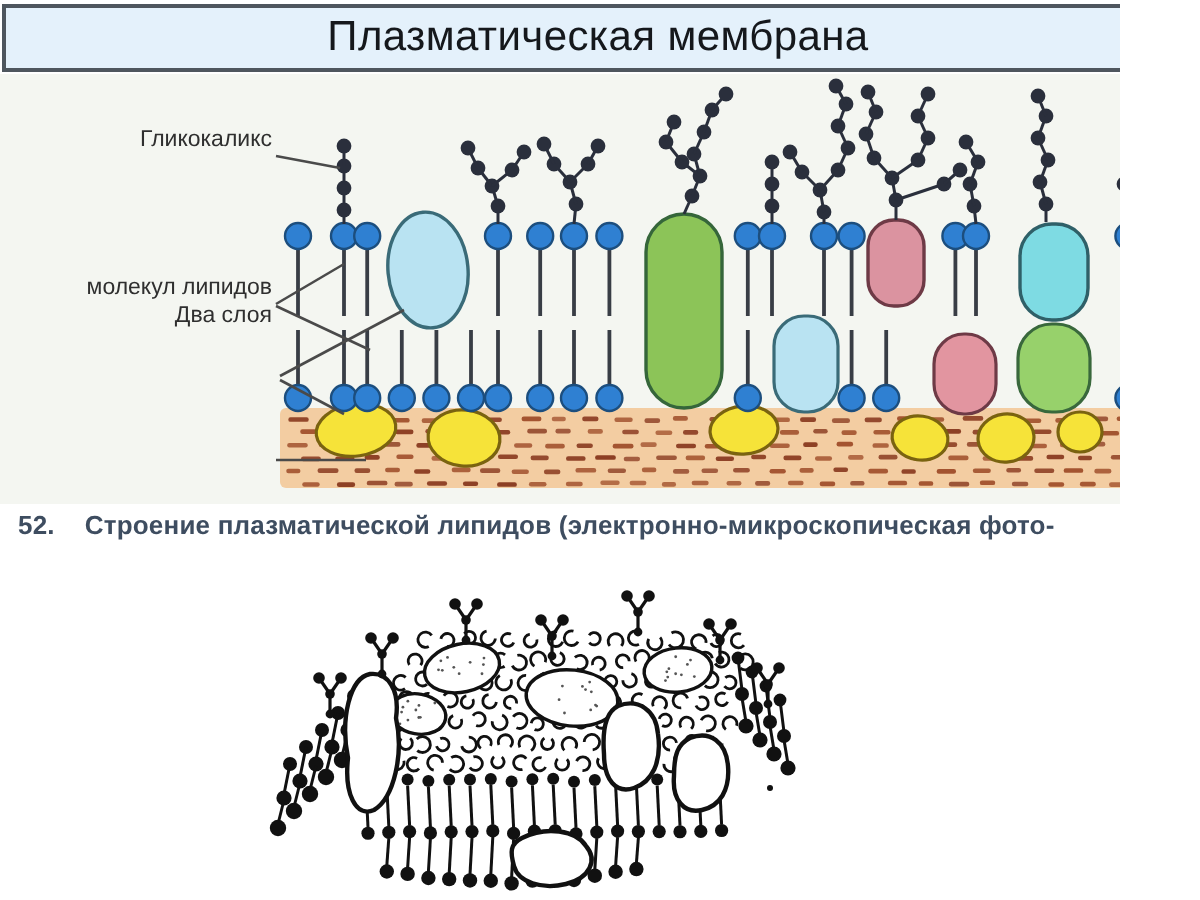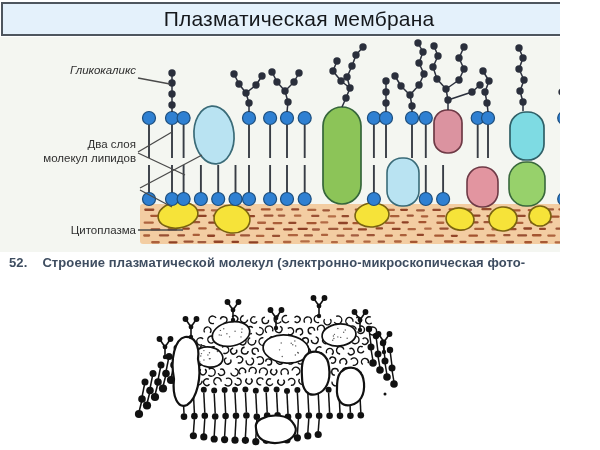--- a/index.html
+++ b/index.html
@@ -9,21 +9,21 @@
     position:absolute;left:1px;top:2px;width:592px;height:30px;
     background:var(--title-bg,#e4f1fb);
     border:2px solid var(--title-border,#4e565e);
     display:flex;align-items:center;justify-content:center;
   }
   .title-bar span{font-size:21px;color:#15181c;letter-spacing:0.2px;}
   .fig-label{
     position:absolute;left:0;width:136px;text-align:right;
     font-size:11.5px;line-height:13.5px;color:var(--label-text,#2f2f2f);
   }
-  #lbl-glyco{top:64px;font-style:italic;}
+  #lbl-glyco{top:64px;}
   #lbl-bilayer{top:138px;}
   #lbl-proteins{top:182px;}
   #lbl-cyto{top:224px;}
   .caption{
     position:absolute;left:9px;top:255px;width:572px;
     display:flex;align-items:baseline;
     font-weight:bold;font-size:13px;color:var(--caption-text,#3e4d60);
     letter-spacing:0.1px;
   }
   .caption .num{margin-right:15px;}
@@ -402,28 +402,27 @@
       <line x1="138" y1="116" x2="185" y2="138" stroke="#4a4a4a" stroke-width="1.3"></line>
       <line x1="140" y1="151" x2="202" y2="118" stroke="#4a4a4a" stroke-width="1.3"></line>
       <line x1="140" y1="153" x2="172" y2="170" stroke="#4a4a4a" stroke-width="1.3"></line>
       <line x1="138" y1="193" x2="183" y2="193" stroke="#4a4a4a" stroke-width="1.3"></line>
     </svg>
 
   <div class="fig-label" id="lbl-glyco">
     <div>Гликокаликс</div>
   </div>
   <div class="fig-label" id="lbl-bilayer">
+    <div>молекул липидов</div>
     <div>Два слоя</div>
-    <div>молекул липидов</div>
   </div>
-  <div class="fig-label" id="lbl-cyto">Цитоплазма</div>
 
   <div class="caption">
     <span class="num">52.</span>
-    <span>Строение плазматической молекул (электронно-микроскопическая фото-</span>
+    <span>Строение плазматической липидов (электронно-микроскопическая фото-</span>
   </div>
 
   <svg id="bw-svg" width="270" height="162">
       <circle cx="79.89394736289978" cy="33.28119957447052" r="3.7908891439437866" fill="#ffffff" stroke="#111111" stroke-width="1.4" stroke-dasharray="15 6.5" transform="rotate(97 80 33)"></circle>
       <circle cx="90.40596442222595" cy="32.954941391944885" r="3.3025091886520386" fill="#ffffff" stroke="#111111" stroke-width="1.4" stroke-dasharray="15 6.5" transform="rotate(191 90.54574184417724 33)"></circle>
       <circle cx="100.57325497865676" cy="34.46807312965393" r="3.2232459783554077" fill="#ffffff" stroke="#111111" stroke-width="1.4" stroke-dasharray="15 6.5" transform="rotate(221 100.57297859191894 33)"></circle>
       <circle cx="110.80165090560912" cy="32.002909898757935" r="3.5820558071136475" fill="#ffffff" stroke="#111111" stroke-width="1.4" stroke-dasharray="15 6.5" transform="rotate(16 110.62026062011718 33)"></circle>
       <circle cx="120.96449066400527" cy="33.14404356479645" r="3.2009501457214355" fill="#ffffff" stroke="#111111" stroke-width="1.4" stroke-dasharray="15 6.5" transform="rotate(23 121.38732786178588 33)"></circle>
       <circle cx="132.22231761217117" cy="33.318543791770935" r="3.2228524684906006" fill="#ffffff" stroke="#111111" stroke-width="1.4" stroke-dasharray="15 6.5" transform="rotate(350 132.4917863368988 33)"></circle>
       <circle cx="144.01204085350037" cy="31.505212783813477" r="3.7165470123291016" fill="#ffffff" stroke="#111111" stroke-width="1.4" stroke-dasharray="15 6.5" transform="rotate(48 143.28329634666443 33)"></circle>

